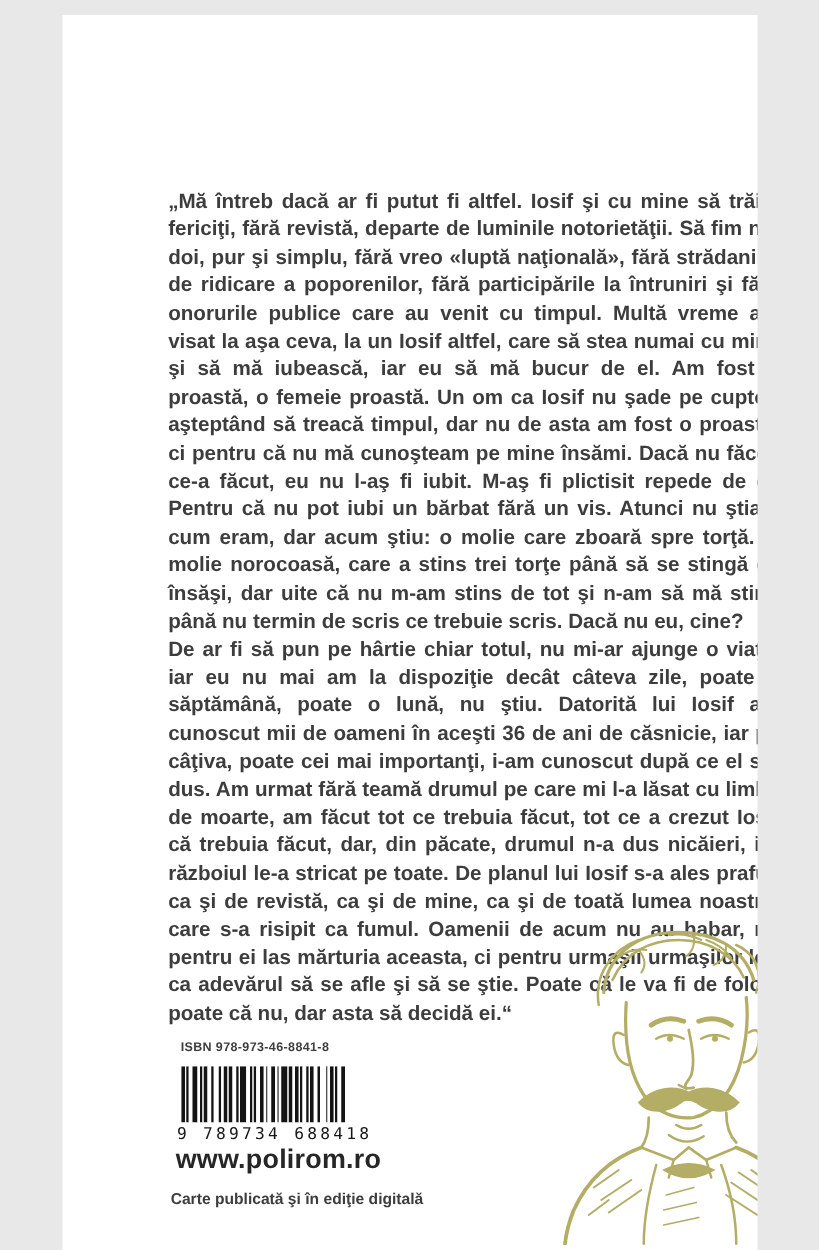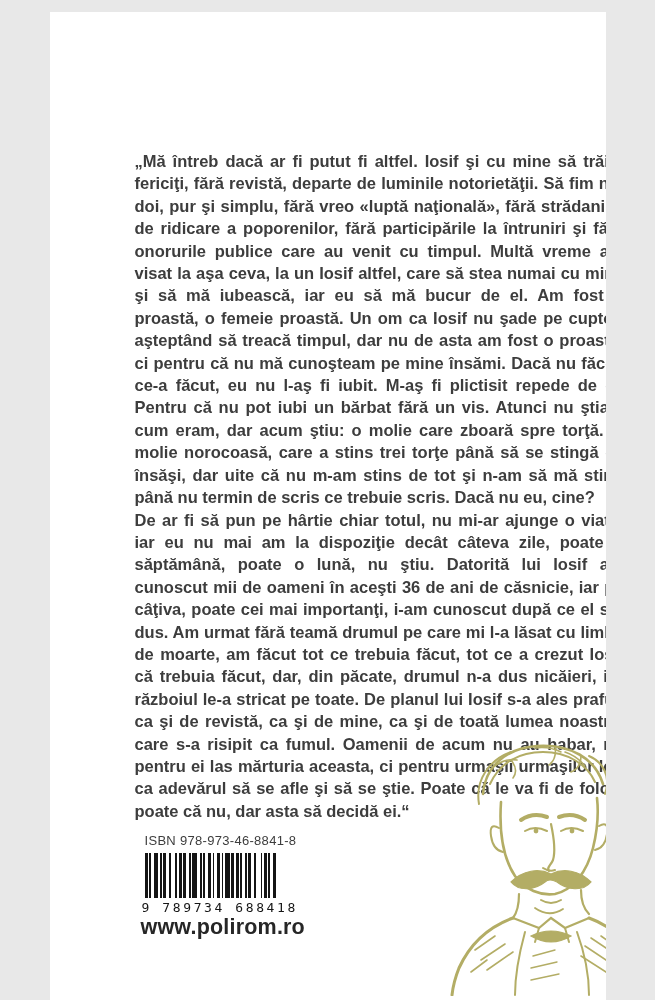--- a/index.html
+++ b/index.html
@@ -18,21 +18,21 @@
     font-size:16.5px;
     line-height:22.4px;
     font-weight:bold;
     text-align:justify;
   }
   .quote-block p { margin:0; padding:0; }
 
   
   .isbn-label {
     position:absolute; left:95px; top:821px;
-    font-size:13px; font-weight:normal; color:#3d3d3d;
+    font-size:10px; font-weight:bold; color:#3d3d3d;
     letter-spacing:0.3px;
   }
   .barcode-bars {
     position:absolute; left:95px; top:841px;
     width:134px; height:45px;
     display:flex; align-items:stretch; overflow:hidden;
     background:#fff;
   }
   .barcode-digits {
     position:absolute; left:92px; top:888px;
@@ -140,20 +140,21 @@
       <span style="display: inline-block; flex: 0 0 auto; height: 100%; width: 1.55px; background: rgb(20, 20, 20);"></span>
       <span style="display: inline-block; flex: 0 0 auto; height: 100%; width: 3.1px; background: rgb(255, 255, 255);"></span>
       <span style="display: inline-block; flex: 0 0 auto; height: 100%; width: 3.1px; background: rgb(20, 20, 20);"></span>
       <span style="display: inline-block; flex: 0 0 auto; height: 100%; width: 3.1px; background: rgb(255, 255, 255);"></span>
     </div>
 
   <div class="barcode-digits">9 789734 688418</div>
 
   <div class="website">www.polirom.ro</div>
 
+  <div class="digital-note">Carte publicată şi în ediţie digitală</div>
 
   <svg class="portrait" viewBox="0 0 235 264" xmlns="http://www.w3.org/2000/svg">
     <g stroke="#b3ad65" fill="none" stroke-linecap="round">
 
       <path d="M68,62 C70,34 92,16 122,14 C155,12 180,26 188,52" stroke-width="2.6"></path>
       <path d="M75,52 C85,30 105,20 128,20 C152,20 172,32 180,50" stroke-width="2"></path>
       <path d="M64,72 C60,48 74,28 96,20" stroke-width="2"></path>
       <path d="M190,62 C196,44 188,30 174,24" stroke-width="2"></path>
       <path d="M80,34 q10,-8 22,-6" stroke-width="1.6"></path>
       <path d="M120,16 q14,-2 26,4" stroke-width="1.6"></path>

